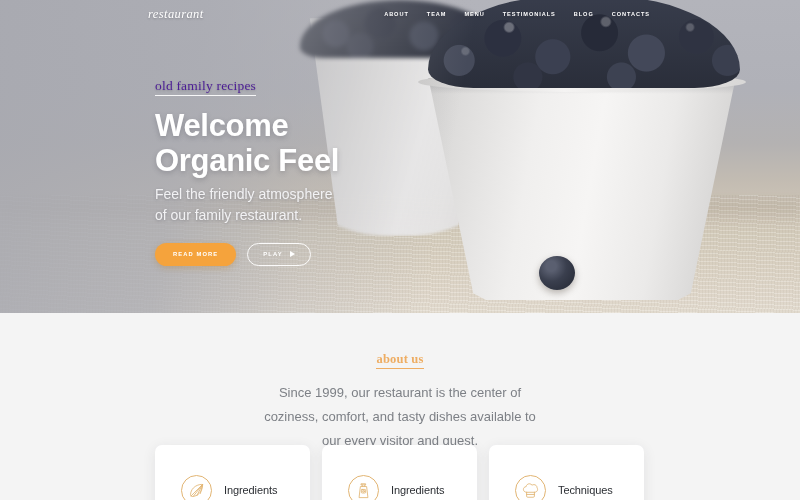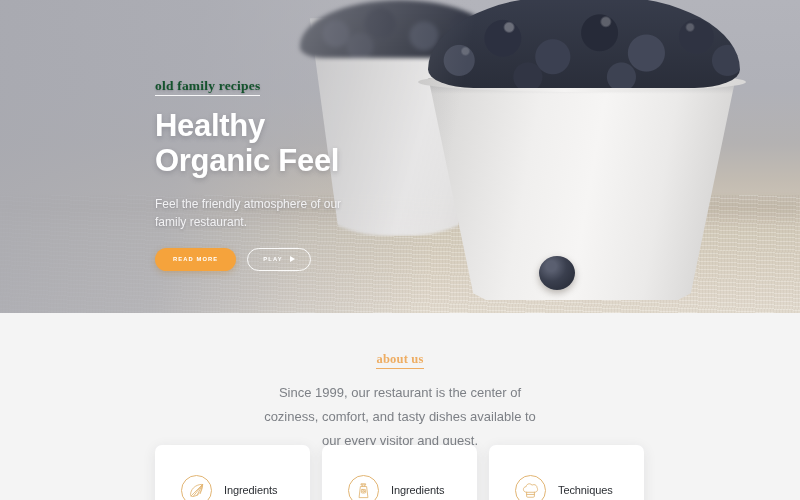--- a/index.html
+++ b/index.html
@@ -159,35 +159,35 @@
     white-space:nowrap; cursor:pointer;
     text-shadow:0 1px 2px rgba(50,50,60,.5);
   }
 
   
   .hero-content {
     position:absolute; left:155px; top:76px; z-index:15; width:330px;
   }
   .eyebrow {
     font-family:"Liberation Serif", serif;
-    font-weight:700; font-size:13.5px; color:#14532d;
+    font-weight:400; font-size:13.5px; color:#4c1d95;
     letter-spacing:.2px;
     border-bottom:1.5px solid rgba(255,255,255,.9);
     display:inline-block; padding-bottom:1px;
     text-shadow:0 1px 2px rgba(70,70,80,.3);
   }
   .hero-title {
     margin-top:12px;
     font-size:31px; font-weight:700; color:#ffffff;
     line-height:1.13; letter-spacing:-.3px;
     text-shadow:0 2px 5px rgba(70,70,80,.28);
   }
   .hero-sub {
-    margin-top:17px;
-    font-size:12px; color:#f2f2f4; line-height:1.52;
+    margin-top:6px;
+    font-size:14px; color:#f2f2f4; line-height:1.52;
     text-shadow:0 1px 3px rgba(70,70,80,.35);
     max-width:190px;
   }
   .hero-actions {
     margin-top:16px; display:flex; align-items:center; gap:11px;
   }
   .btn-primary {
     background:#f5a33c; color:#ffffff;
     border:none; border-radius:20px;
     height:23px; padding:0 18px;
@@ -275,25 +275,36 @@
     <div class="bowl-back"></div>
     <div class="berries-back"></div>
 
     <div class="bowl-front"></div>
     <div class="bowl-front-rim"></div>
     <div class="berries-front"></div>
     <div class="berry-loose"></div>
 
     <div class="hero-scrim"></div>
 
+    <nav class="navbar">
+      <div class="logo">restaurant</div>
+      <div class="nav-links">
+        <a class="nav-link">ABOUT</a>
+        <a class="nav-link">TEAM</a>
+        <a class="nav-link">MENU</a>
+        <a class="nav-link">TESTIMONIALS</a>
+        <a class="nav-link">BLOG</a>
+        <a class="nav-link">CONTACTS</a>
+      </div>
+    </nav>
 
     <div class="hero-content">
       <div class="eyebrow">old family recipes</div>
       <h1 class="hero-title">
-        <span>Healthy</span><br>
+        <span>Welcome</span><br>
         <span>Organic Feel</span>
       </h1>
       <p class="hero-sub">Feel the friendly atmosphere of our family restaurant.</p>
       <div class="hero-actions">
         <button class="btn-primary">READ MORE</button>
         <button class="btn-ghost">
           <span>PLAY</span>
           <span class="play-tri"></span>
         </button>
       </div>

